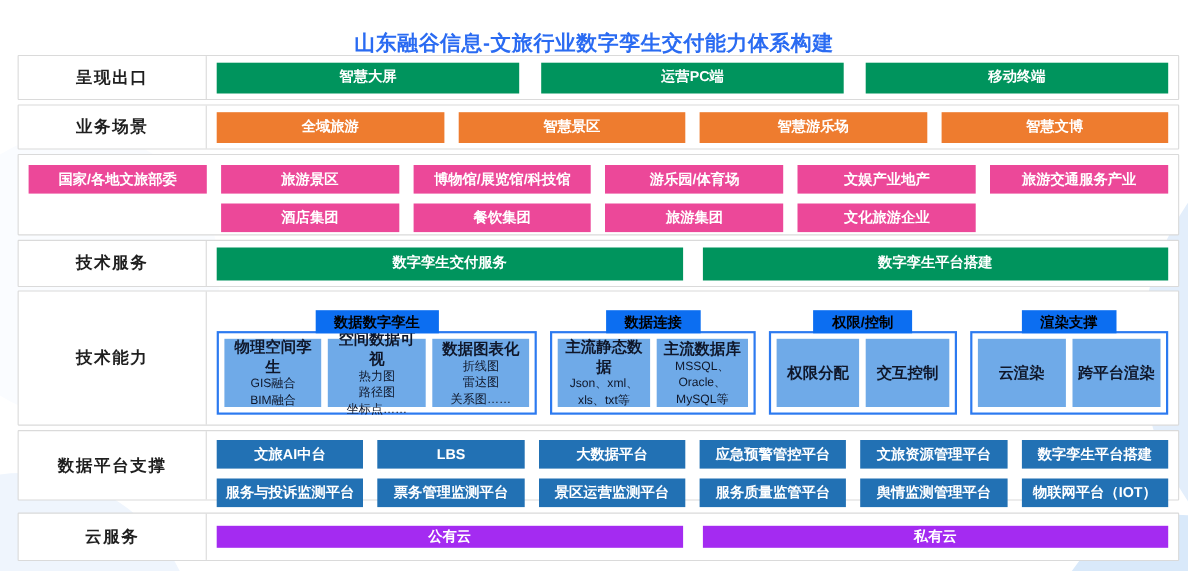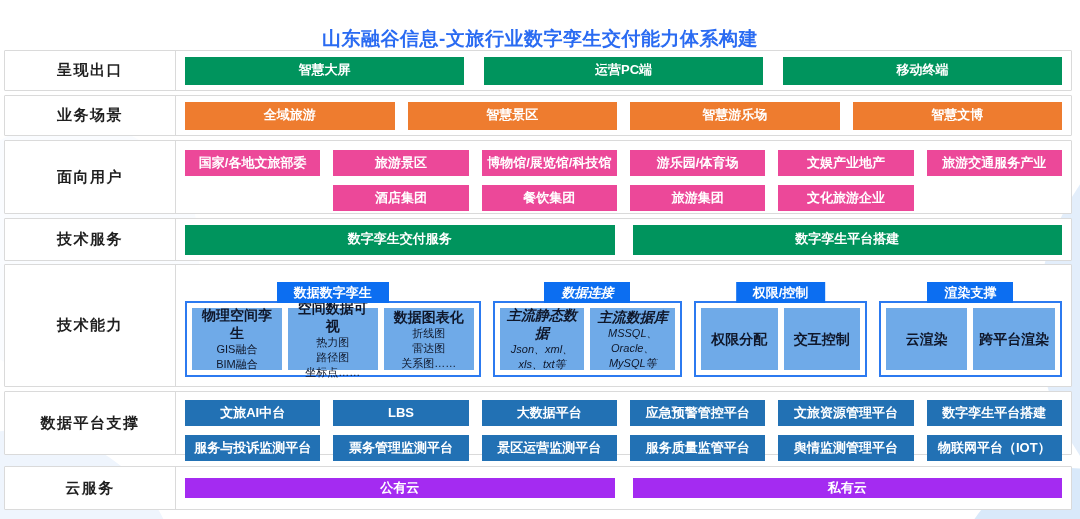--- a/index.html
+++ b/index.html
@@ -13,21 +13,21 @@
   .deco-right{left:1038px;top:80px;width:480px;height:480px;background:#e3eefb;}
   .deco-bottom-right{left:955px;top:468px;width:230px;height:230px;background:#d9e9fa;}
   .deco-bottom-left{left:-140px;top:430px;width:320px;height:320px;background:#eff5fd;}
   .deco-top-left{left:-60px;top:120px;width:260px;height:260px;background:#fafcff;}
 
   .stage{position:absolute;inset:0;z-index:1;}
   .page-title{
     text-align:center;padding-top:26px;font-size:19px;font-weight:bold;
     color:#2a6bf2;letter-spacing:.5px;
   }
-  .rows{position:absolute;left:4px;right:8px;top:50px;}
+  .rows{position:absolute;left:16px;right:8px;top:50px;}
   .row{
     display:flex;background:#ffffff;border:1px solid #dadada;
     box-sizing:border-box;position:relative;border-radius:1px;
   }
   .row-label{
     flex:0 0 170px;border-right:1px solid #dadada;
     display:flex;align-items:center;justify-content:center;
     font-size:15px;font-weight:600;color:#1f1f1f;letter-spacing:1.5px;
   }
   .row-content{flex:1;display:flex;align-items:center;padding:6px 9px;}
@@ -63,25 +63,25 @@
   .r4 .btn{height:30px;}
   .r5{height:123px;margin-bottom:4px;}
   .r5 .row-content{gap:12px;align-items:stretch;padding:0 9px;}
   .cap-group{
     position:relative;border:2px solid #2c7af0;background:#ffffff;
     margin-top:36px;margin-bottom:9px;padding:5px;
     display:flex;gap:6px;box-sizing:border-box;
   }
   .cap-tab{
     position:absolute;top:-21px;left:50%;transform:translateX(-50%);
-    background:#0c6ef1;color:#ffffff;font-size:13px;font-weight:600;
+    background:#0c6ef1;color:#000000;font-size:13px;font-weight:600;
     height:21px;line-height:21px;padding:0 17px;white-space:nowrap;
   }
   .g1{flex:3.05;}
-  .g2{flex:1.9;font-style:italic;}
+  .g2{flex:1.9;}
   .g3{flex:1.72;}
   .g4{flex:1.83;}
   .cap-card{
     background:#6faae8;color:#0f172a;flex:1;
     display:flex;flex-direction:column;align-items:center;justify-content:center;
     text-align:center;padding:2px 3px;box-sizing:border-box;
   }
   .cap-card-title{font-size:14px;font-weight:700;line-height:1.3;}
   .cap-card-line{font-size:11px;line-height:1.35;}
   .r6{height:64px;margin-bottom:11px;}
@@ -117,21 +117,20 @@
       <div class="row-label">业务场景</div>
       <div class="row-content">
         <div class="btn btn-orange">全域旅游</div>
         <div class="btn btn-orange">智慧景区</div>
         <div class="btn btn-orange">智慧游乐场</div>
         <div class="btn btn-orange">智慧文博</div>
       </div>
     </div>
 
     <div class="row r3">
-      <div class="row-label">面向用户</div>
       <div class="row-content grid6">
         <div class="btn btn-blue">国家/各地文旅部委</div>
         <div class="btn btn-blue">旅游景区</div>
         <div class="btn btn-blue">博物馆/展览馆/科技馆</div>
         <div class="btn btn-blue">游乐园/体育场</div>
         <div class="btn btn-blue">文娱产业地产</div>
         <div class="btn btn-blue">旅游交通服务产业</div>
         <div class="btn btn-blue pos-c2">酒店集团</div>
         <div class="btn btn-blue pos-c3">餐饮集团</div>
         <div class="btn btn-blue pos-c4">旅游集团</div>

